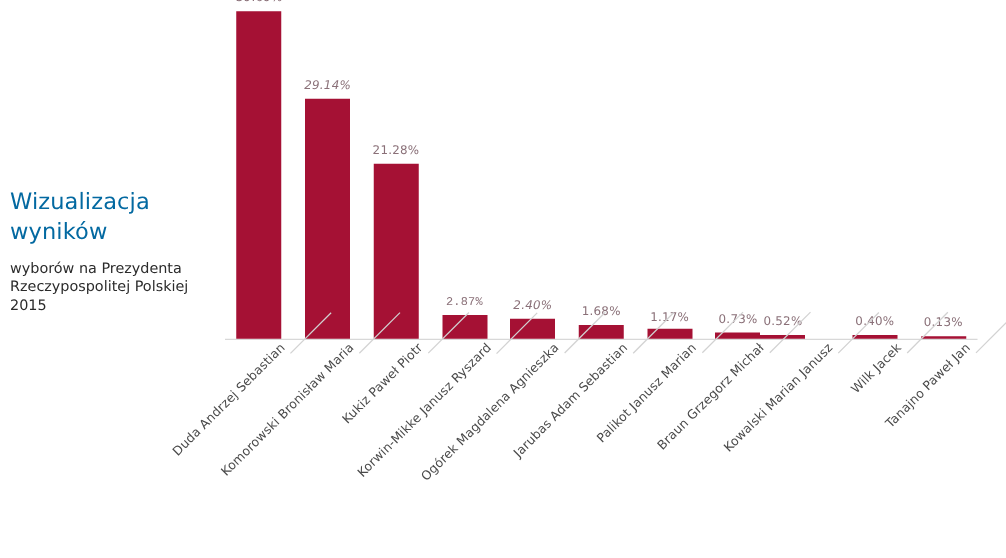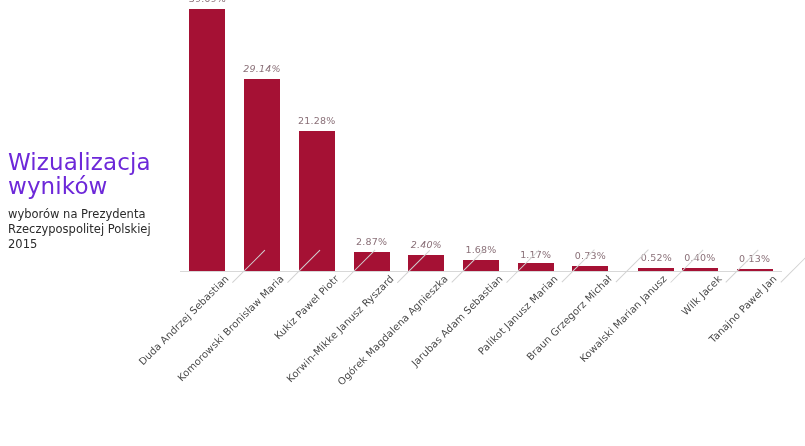--- a/index.html
+++ b/index.html
@@ -24,23 +24,23 @@
   }
 
   
   .title-block {
     position: absolute;
     left: 8px;
     top: 150px;
     width: 172px;
   }
   .chart-title {
-    font-size: 23px;
+    font-size: 18px;
     line-height: 24px;
-    color: #6d28d9;
+    color: #0369a1;
     font-weight: 400;
     letter-spacing: 0.1px;
     white-space: pre-line;
   }
   .chart-subtitle {
     margin-top: 9px;
     font-size: 11.5px;
     line-height: 15px;
     color: #2b2b2b;
     font-weight: 400;
@@ -142,39 +142,39 @@
         <div class="bar-slot" style="left: 54.7273px; width: 54.7273px;">
           <div class="bar" title="Komorowski Bronisław Maria 29.14%" style="width: 36px; height: 192.358px; background: rgb(165, 17, 52);"></div>
           <div class="bar-label" style="bottom: 197.358px; color: rgb(138, 112, 120); font-style: italic;">29.14%</div>
         </div>
         <div class="bar-slot" style="left: 109.455px; width: 54.7273px;">
           <div class="bar" title="Kukiz Paweł Piotr 21.28%" style="width: 36px; height: 140.473px; background: rgb(165, 17, 52);"></div>
           <div class="bar-label" style="bottom: 145.473px; color: rgb(138, 112, 120);">21.28%</div>
         </div>
         <div class="bar-slot" style="left: 164.182px; width: 54.7273px;">
           <div class="bar" title="Korwin-Mikke Janusz Ryszard 2.87%" style="width: 36px; height: 18.9453px; background: rgb(165, 17, 52);"></div>
-          <div class="bar-label" style="bottom: 23.9453px; color: rgb(138, 112, 120);">2.87%</div>
+          <div class="bar-label" style="bottom: 23.9453px; color: rgb(138, 112, 120); font-family: Liberation Mono, monospace;">2.87%</div>
         </div>
         <div class="bar-slot" style="left: 218.909px; width: 54.7273px;">
           <div class="bar" title="Ogórek Magdalena Agnieszka 2.40%" style="width: 36px; height: 15.8428px; background: rgb(165, 17, 52);"></div>
           <div class="bar-label" style="bottom: 20.8428px; color: rgb(138, 112, 120); font-style: italic;">2.40%</div>
         </div>
         <div class="bar-slot" style="left: 273.636px; width: 54.7273px;">
           <div class="bar" title="Jarubas Adam Sebastian 1.68%" style="width: 36px; height: 11.0899px; background: rgb(165, 17, 52);"></div>
           <div class="bar-label" style="bottom: 16.0899px; color: rgb(138, 112, 120);">1.68%</div>
         </div>
         <div class="bar-slot" style="left: 328.364px; width: 54.7273px;">
           <div class="bar" title="Palikot Janusz Marian 1.17%" style="width: 36px; height: 7.72336px; background: rgb(165, 17, 52);"></div>
           <div class="bar-label" style="bottom: 11px; color: rgb(138, 112, 120); margin-top: 31px;">1.17%</div>
         </div>
         <div class="bar-slot" style="left: 383.091px; width: 54.7273px;">
           <div class="bar" title="Braun Grzegorz Michał 0.73%" style="width: 36px; height: 4.81885px; background: rgb(165, 17, 52);"></div>
           <div class="bar-label" style="bottom: 9.81885px; color: rgb(138, 112, 120);">0.73%</div>
         </div>
-        <div class="bar-slot" style="left: 449px; width: 54.7273px; text-decoration: underline;">
+        <div class="bar-slot" style="left: 419px; width: 54.7273px; text-decoration: underline;">
           <div class="bar" title="Kowalski Marian Janusz 0.52%" style="width: 36px; height: 3.4326px; background: rgb(165, 17, 52);"></div>
           <div class="bar-label" style="bottom: 8.4326px; color: rgb(138, 112, 120);">0.52%</div>
         </div>
         <div class="bar-slot" style="left: 492.545px; width: 54.7273px; text-align: right;">
           <div class="bar" title="Wilk Jacek 0.40%" style="width: 36px; height: 2.64046px; background: rgb(165, 17, 52);"></div>
           <div class="bar-label" style="bottom: 7.64046px; color: rgb(138, 112, 120);">0.40%</div>
         </div>
         <div class="bar-slot" style="left: 547.273px; width: 54.7273px;">
           <div class="bar" title="Tanajno Paweł Jan 0.13%" style="width: 36px; height: 2px; background: rgb(165, 17, 52);"></div>
           <div class="bar-label" style="bottom: 7px; color: rgb(138, 112, 120);">0.13%</div>

